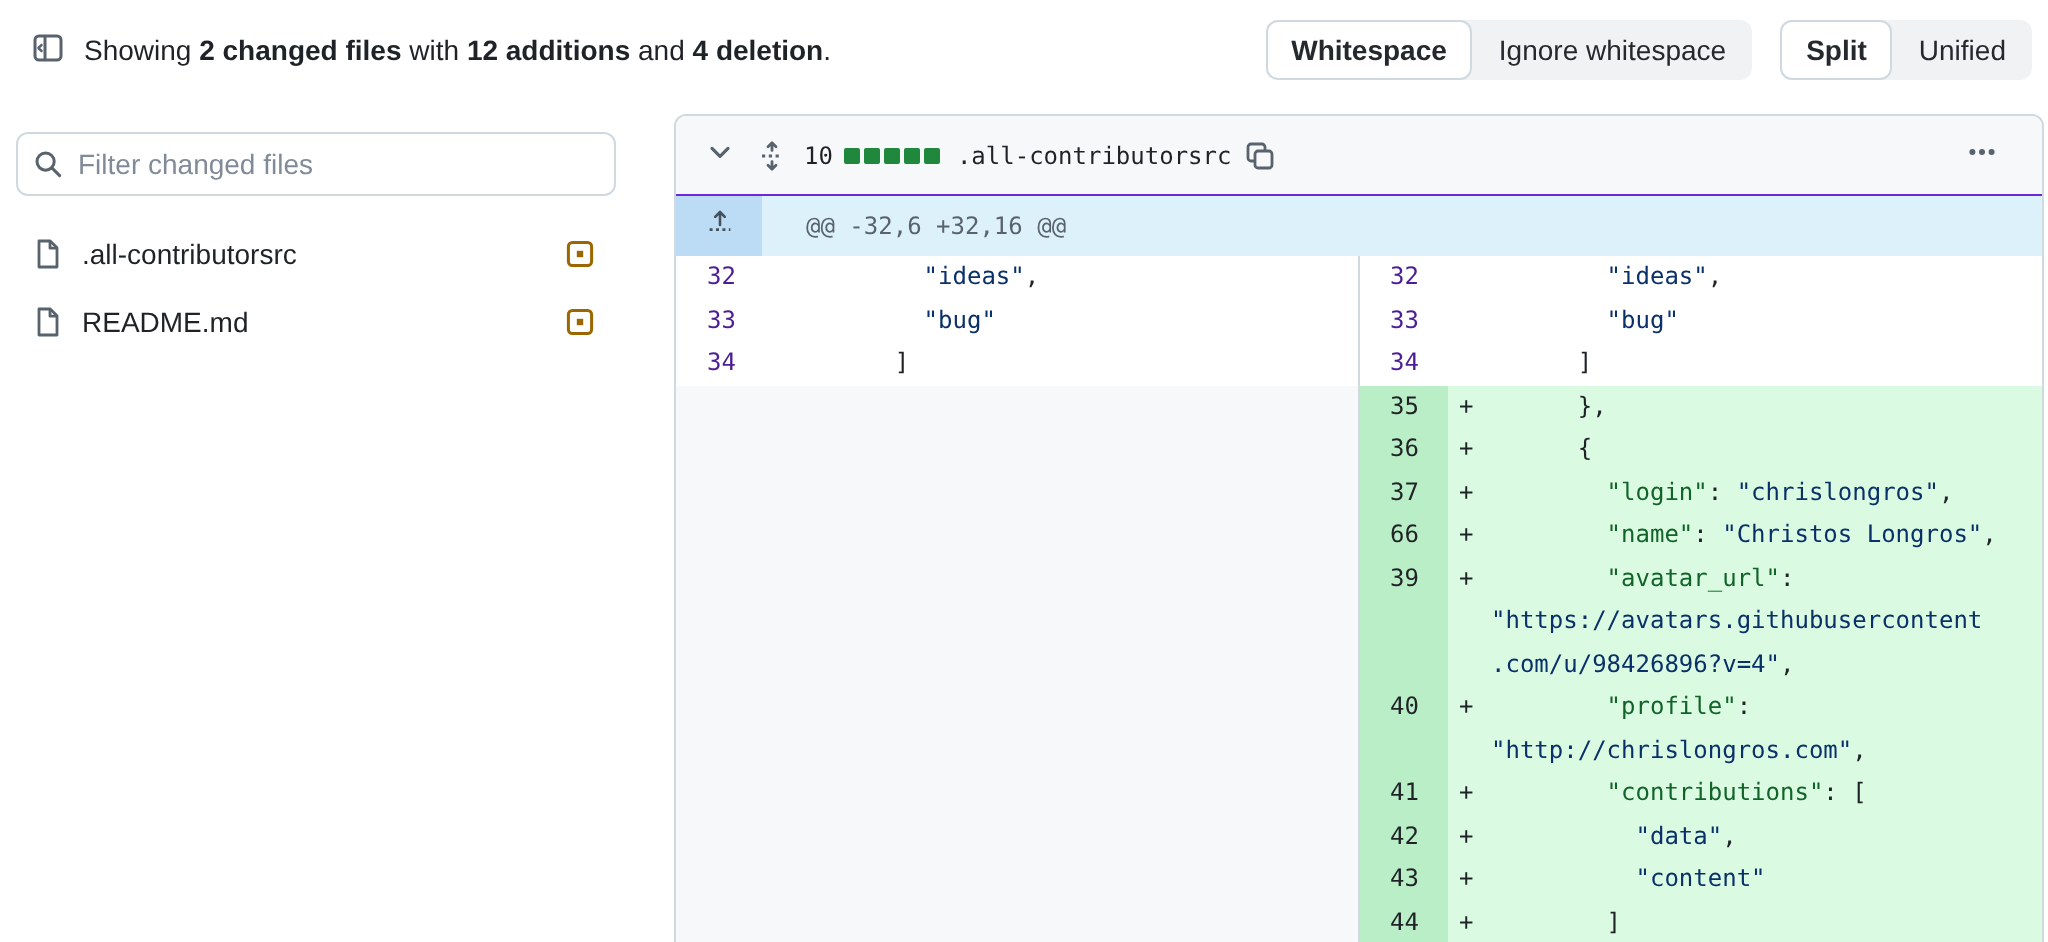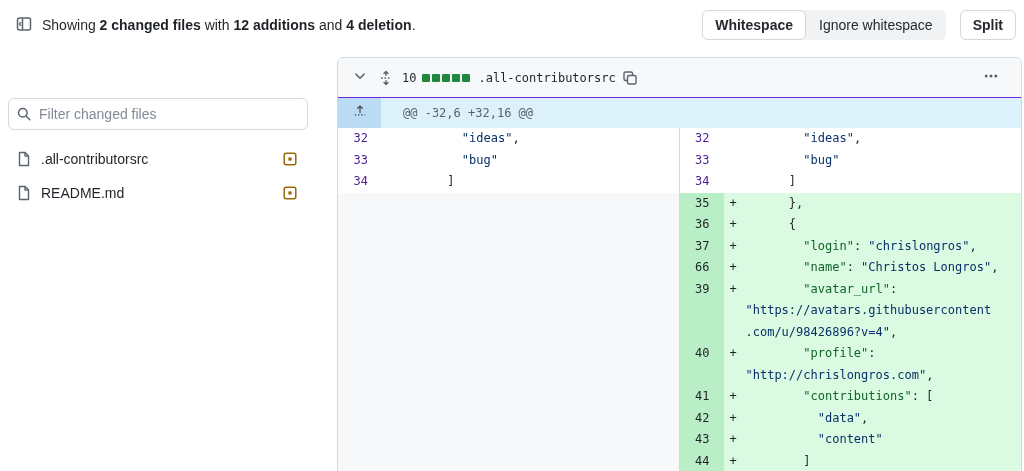--- a/index.html
+++ b/index.html
@@ -16,21 +16,21 @@
   .seg-group { display:inline-flex; background:#f0f2f4; border-radius:6px; height:30px; align-items:stretch; }
   .seg-group + .seg-group { margin-left:14px; }
   .seg-btn { border:1px solid transparent; background:transparent; border-radius:6px; padding:0 12px; font-size:14px; color:#25292e; font-family:"Liberation Sans",sans-serif; cursor:pointer; white-space:nowrap; }
   .seg-btn.selected { background:#fff; border-color:#d1d9e0; font-weight:600; }
 
   
   .main { display:flex; align-items:flex-start; padding-left:8px; }
 
   
   .sidebar { width:300px; flex:none; margin-top:16px; }
-  .filter-wrap { position:relative;margin-top:32px; }
+  .filter-wrap { position:relative; }
   .filter-input { width:100%; height:32px; border:1px solid #d1d9e0; border-radius:6px; padding:0 10px 0 30px; font-size:14px; color:#1f2328; outline:none; font-family:"Liberation Sans",sans-serif; }
   .filter-input::placeholder { color:#818b98; }
   .filter-icon { position:absolute; left:8px; top:8px; width:16px; height:16px; }
   .file-list { margin-top:12px; }
   .file-row { display:flex; align-items:center; height:34px; padding:0 10px 0 8px; border-radius:6px; cursor:pointer; }
   .file-row .f-icon { width:16px; height:16px; flex:none; margin-right:9px; }
   .file-row .f-name { font-size:14px; color:#1f2328; flex:1; overflow:hidden; white-space:nowrap; }
   .file-row .f-status { width:16px; height:16px; flex:none; }
 
   
@@ -82,20 +82,21 @@
       </span>
     </button>
     <div class="summary"><span>Showing </span><b>2 changed files</b><span> with </span><b>12 additions</b><span> and </span><b>4 deletion</b><span>.</span></div>
     <div class="topbar-spacer"></div>
     <div class="seg-group">
       <button class="seg-btn selected">Whitespace</button>
       <button class="seg-btn">Ignore whitespace</button>
     </div>
     <div class="seg-group">
       <button class="seg-btn selected">Split</button>
+      <button class="seg-btn">Unified</button>
     </div>
   </div>
 
   <div class="main">
 
     <div class="sidebar">
       <div class="filter-wrap">
         <span class="filter-icon">
           <svg width="16" height="16" viewBox="0 0 16 16" fill="none">
             <circle cx="6.8" cy="6.8" r="4.3" stroke="#59636e" stroke-width="1.5"></circle>

